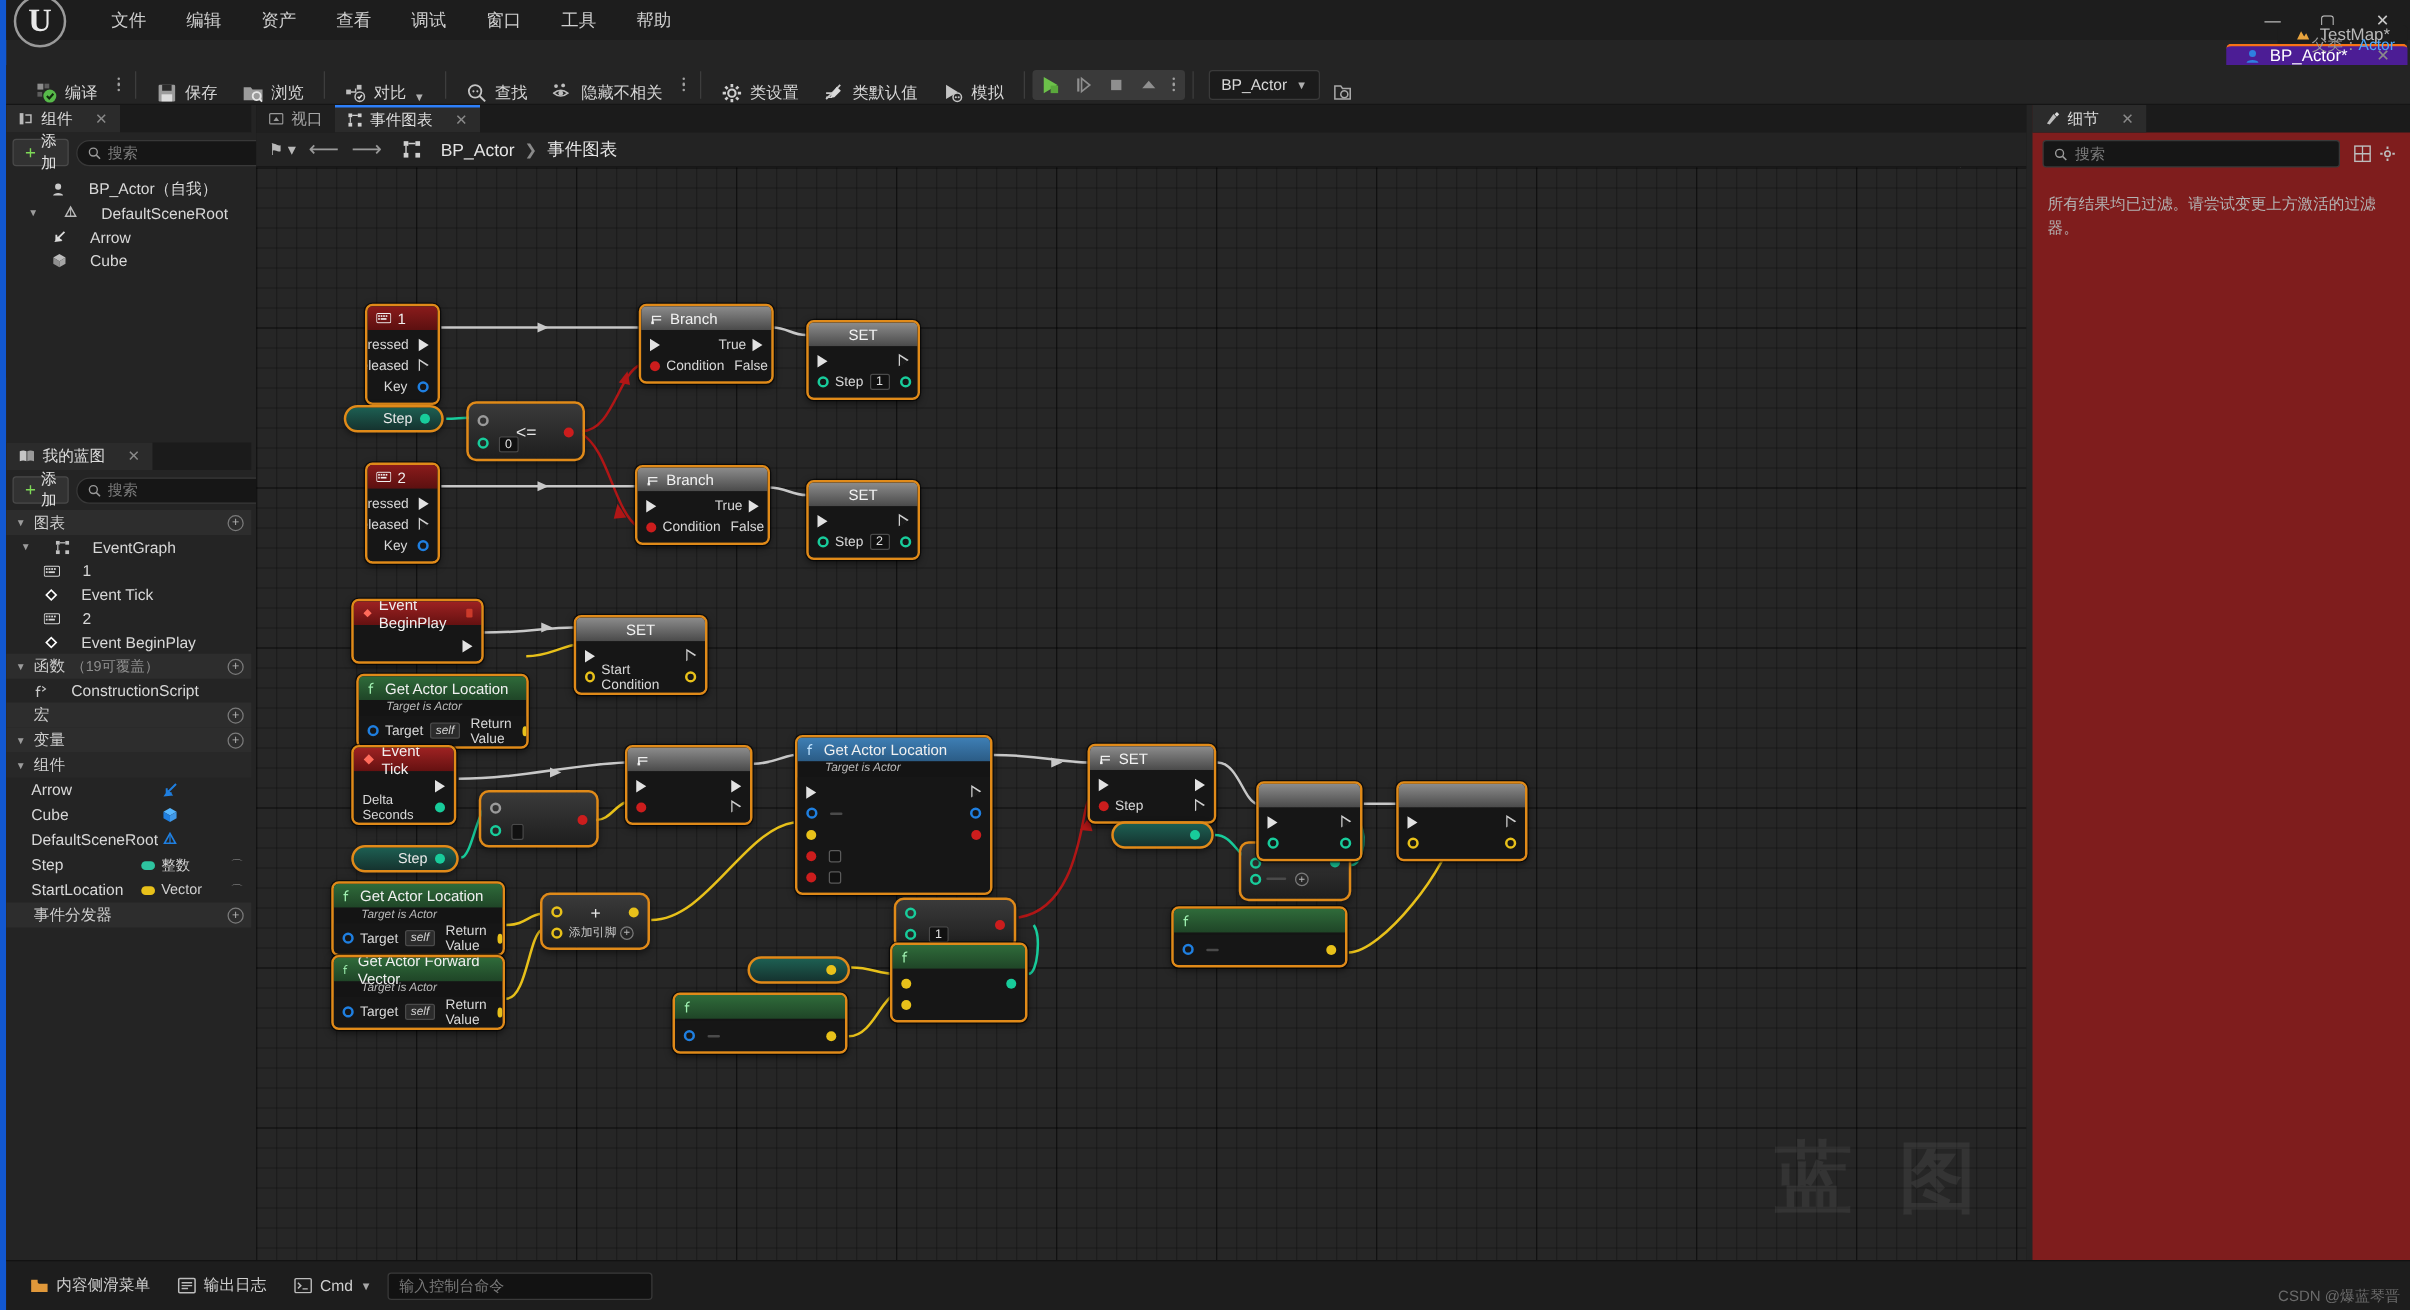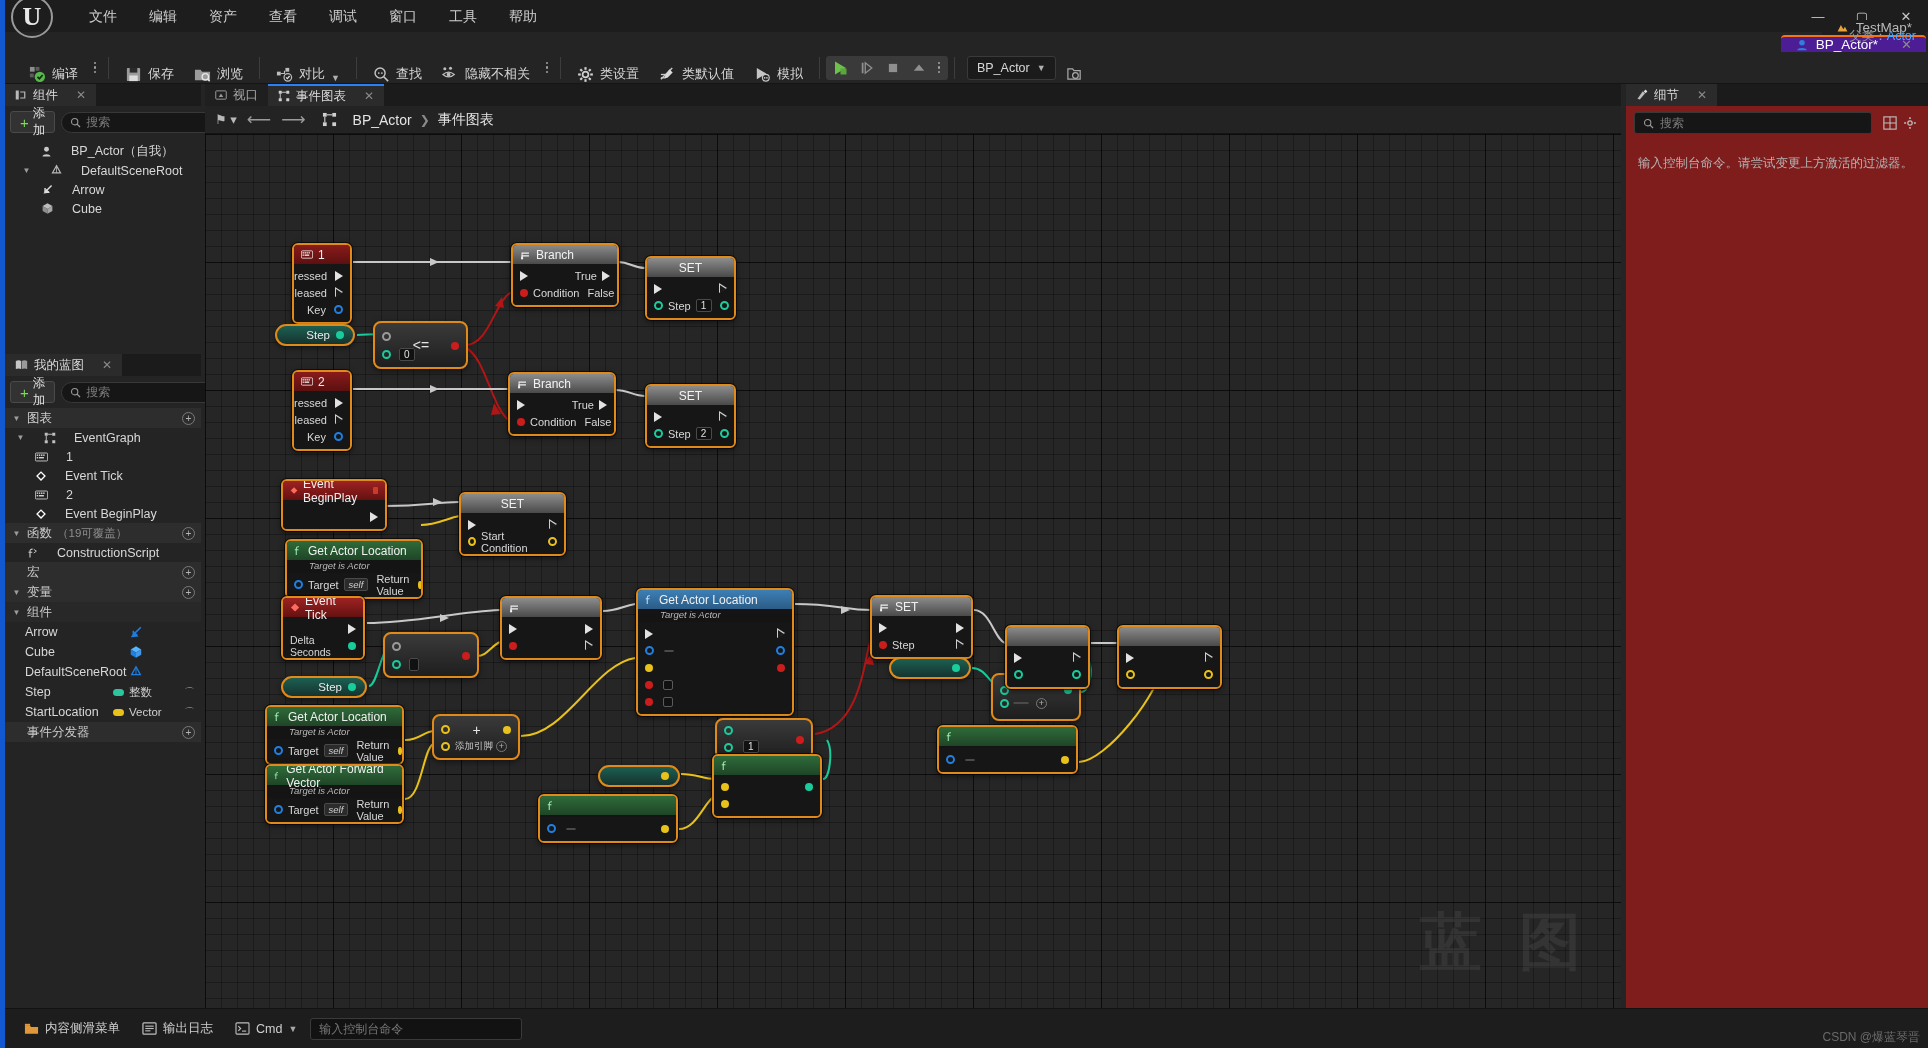--- a/index.html
+++ b/index.html
@@ -1412,21 +1412,21 @@
           <circle cx="9" cy="9" r="2.8" fill="none" stroke="#bdbdbd" stroke-width="1.6"></circle>
           <g stroke="#bdbdbd" stroke-width="2">
               <line x1="9" y1="1.5" x2="9" y2="4"></line>
               <line x1="9" y1="14" x2="9" y2="16.5"></line>
           <line x1="1.5" y1="9" x2="4" y2="9"></line>
               <line x1="14" y1="9" x2="16.5" y2="9"></line>
             </g>
         </svg>
       </div>
     </div>
-    <div id="det-msg">输入控制台命令。请尝试变更上方激活的过滤器。</div>
+    <div id="det-msg">所有结果均已过滤。请尝试变更上方激活的过滤器。</div>
   </div>
 
   <div id="status">
     <div class="st-btn">
       <svg width="15" height="15" viewBox="0 0 16 16">
         <path d="M1 4.5 H6 L7.5 6.5 H15 V13.5 H1 Z" fill="#e0983a"></path>
         <rect x="1" y="3" width="5.5" height="2" fill="#e0983a"></rect>
       </svg>
       <span>内容侧滑菜单</span>
     </div>

